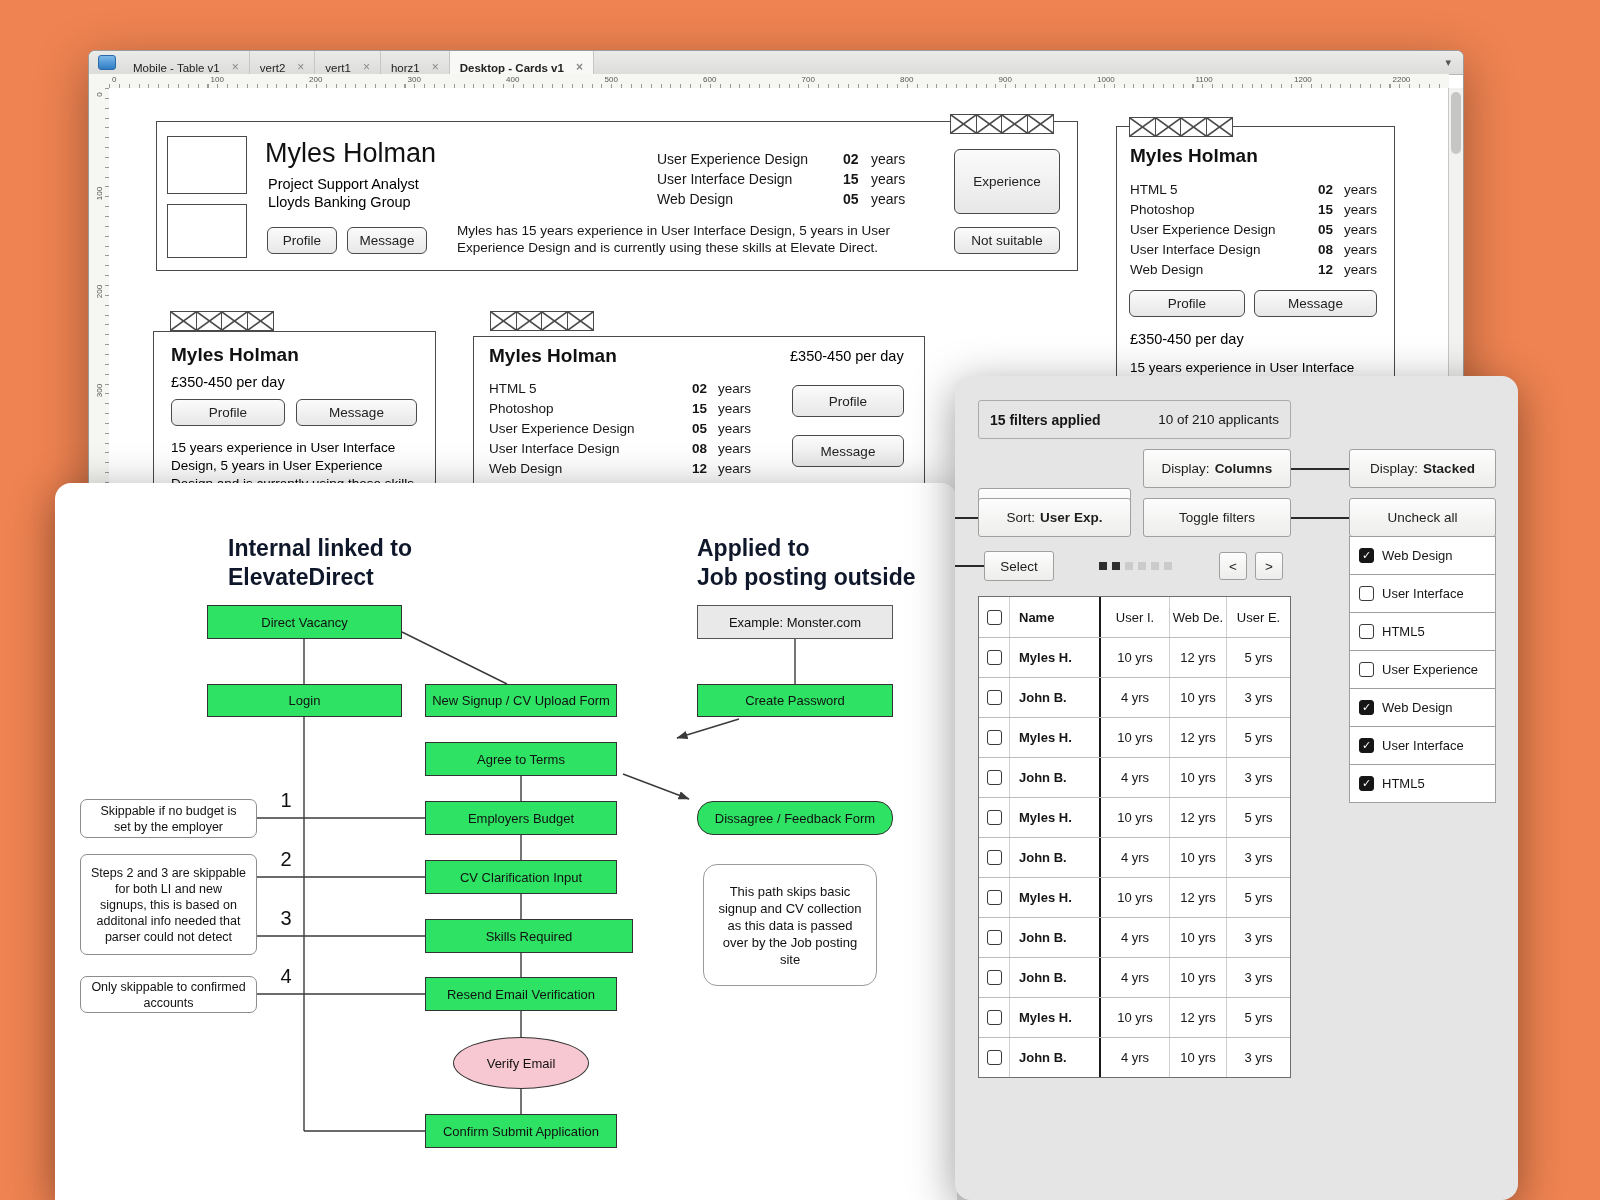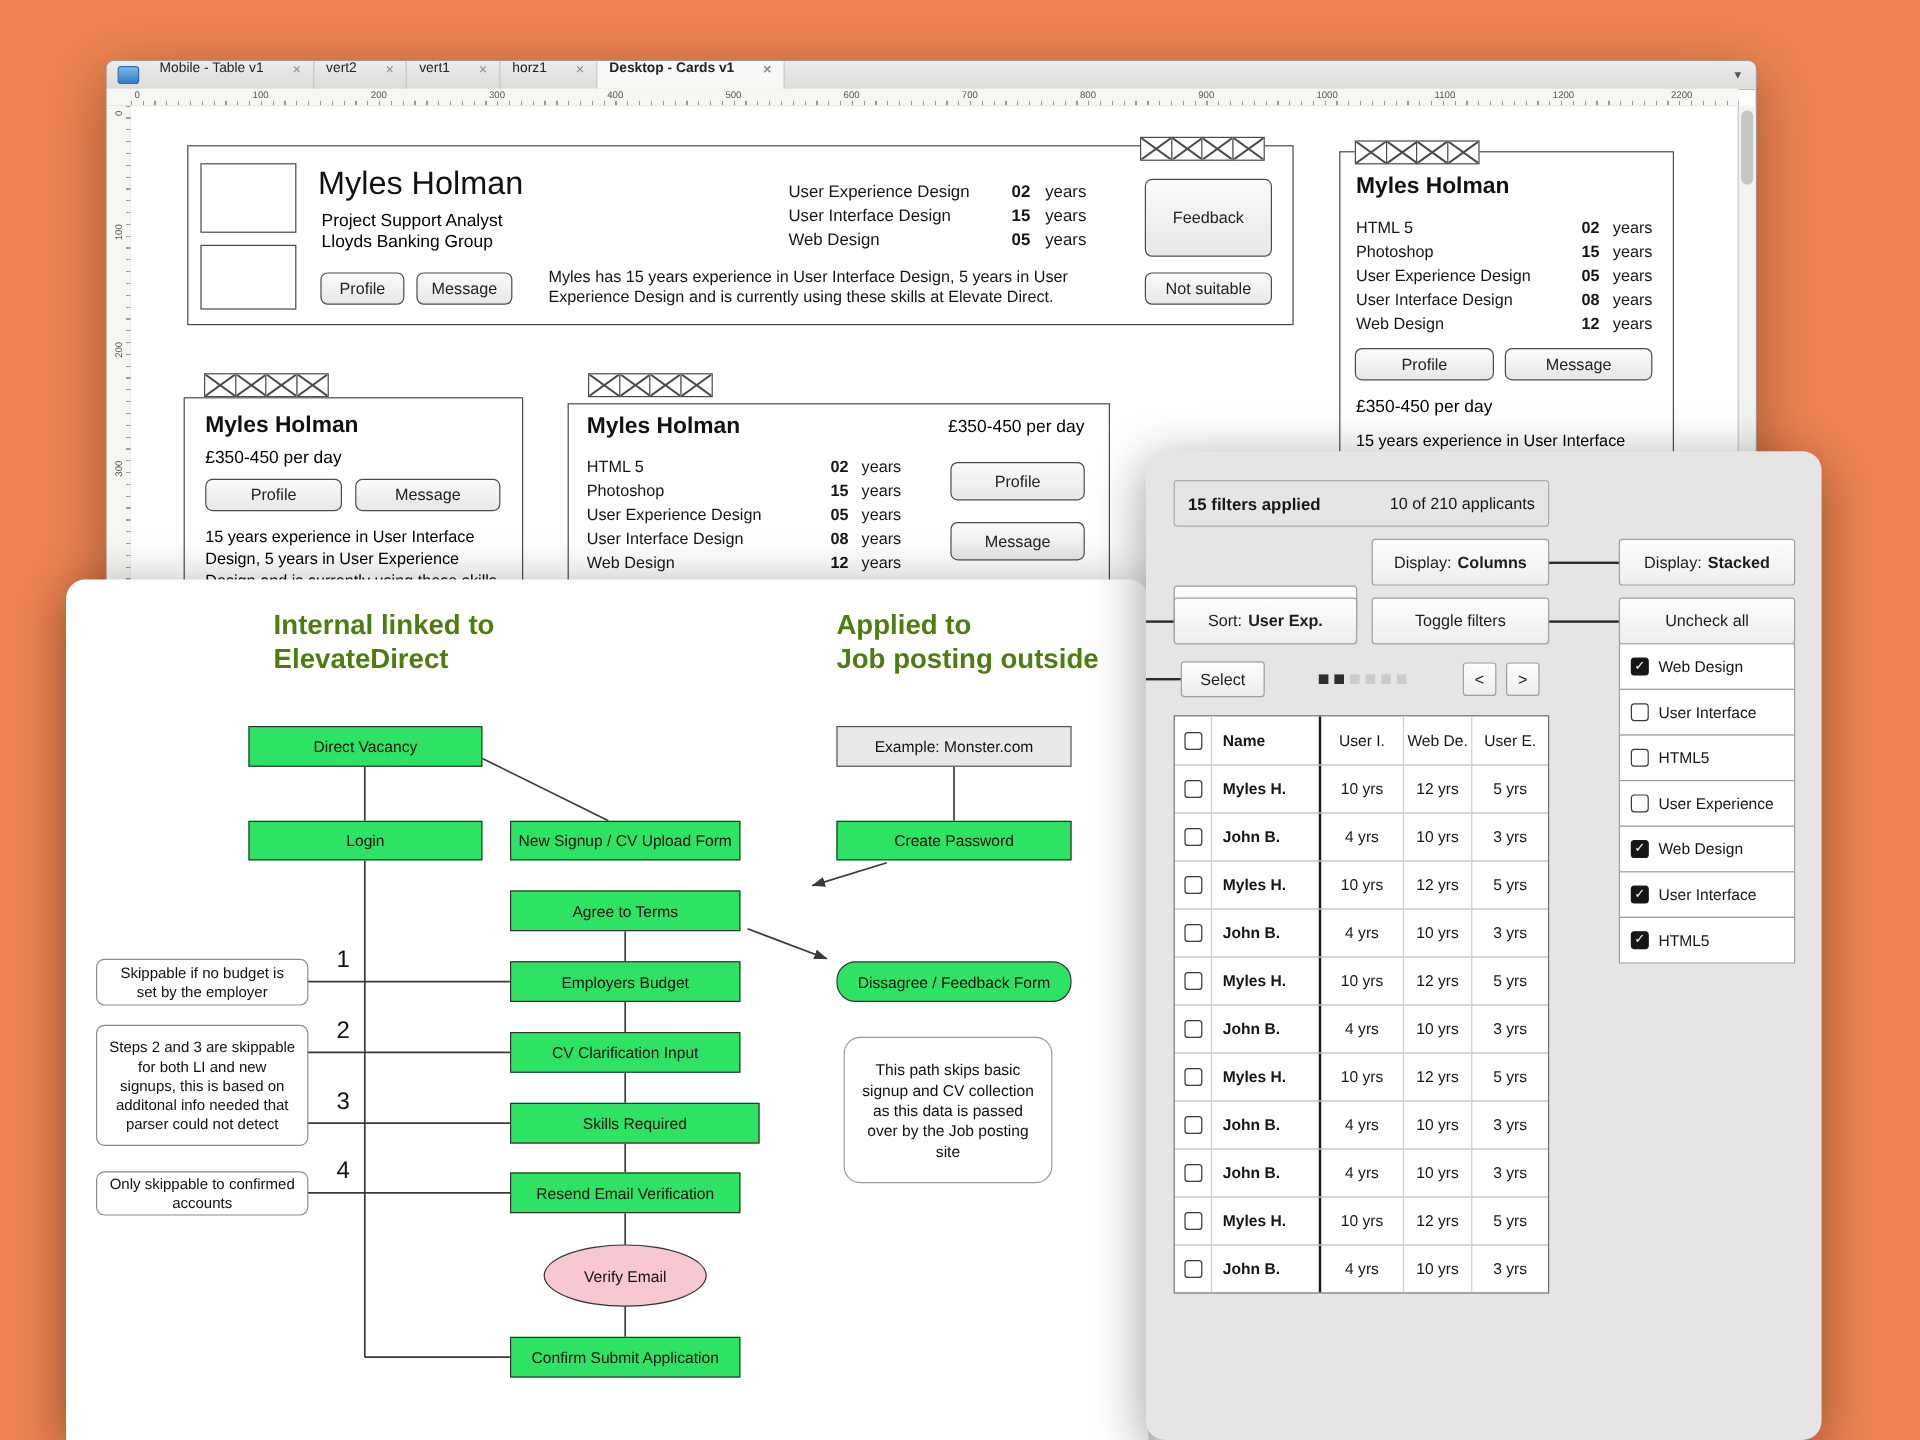--- a/index.html
+++ b/index.html
@@ -24,21 +24,21 @@
     border-bottom:1px solid #b8b8b6;border-radius:7px 7px 0 0;
     display:flex;align-items:stretch;
   }
   .app-icon{
     align-self:center;margin:0 7px 0 9px;width:16px;height:13px;flex:none;
     background:linear-gradient(#7cb9ea,#2f7cc4);
     border:1px solid #2a6aa8;border-radius:3px;
   }
   .tabs{display:flex;align-items:stretch;}
   .tab{
-    display:flex;align-items:flex-start;gap:24px;padding:0 10px;
+    display:flex;align-items:flex-end;gap:12px;padding:0 10px;
     font-size:11.5px;color:#222;border-right:1px solid #c6c6c4;
   }
   .tab.active{background:#f8f8f6;font-weight:700;}
   .tab-close{color:#8a8a8a;font-size:12px;}
   .tab-caret{margin-left:auto;margin-right:12px;align-self:center;color:#555;font-size:11px;}
 
   .ruler-corner{position:absolute;left:0;top:23px;width:20px;height:14px;background:#f6f6f3;border-right:1px solid #b5b5b3;border-bottom:1px solid #b5b5b3;}
   .ruler-h{
     position:absolute;left:20px;top:23px;right:14px;height:14px;background:#f6f6f3;
     border-bottom:1px solid #b5b5b3;overflow:hidden;
@@ -117,21 +117,21 @@
   .c4-skills .skill-row{grid-template-columns:203px 26px auto;font-size:13.5px;}
   .card-mid .profile{left:318px;top:48px;width:112px;height:32px;}
   .card-mid .message{left:318px;top:98px;width:112px;height:32px;}
 
   
   .flow-window{
     position:absolute;left:55px;top:483px;width:902px;height:717px;
     background:#fff;border-radius:16px 16px 0 0;
     box-shadow:0 10px 45px rgba(0,0,0,.4);z-index:5;
   }
-  .fw-head{position:absolute;font-size:23px;line-height:29px;color:#4d7c0f;font-weight:700;}
+  .fw-head{position:absolute;font-size:23px;line-height:29px;color:#0f172a;font-weight:700;margin-top:28px;}
   .fw-head-left{left:173px;top:23px;}
   .fw-head-right{left:642px;top:23px;}
   .fw-svg{position:absolute;left:0;top:0;}
   .fnode{
     position:absolute;display:flex;align-items:center;justify-content:center;
     text-align:center;font-size:13px;color:#111;padding:0 4px;box-sizing:border-box;
     border:1.3px solid #333;background:var(--green,#2ee363);
   }
   .fnode.gray{background:#e9e9e9;border-color:#555;}
   .fnode.ellipse{border-radius:50%;background:var(--pink,#f8c8d2);}
@@ -324,21 +324,21 @@
               <line x1="0" y1="17" x2="24" y2="0" stroke="#4a4a4a" stroke-width="1.6"></line>
             </svg>
           </span>
           <span class="xb">
             <svg viewBox="0 0 24 17" preserveAspectRatio="none">
               <line x1="0" y1="0" x2="24" y2="17" stroke="#4a4a4a" stroke-width="1.6"></line>
               <line x1="0" y1="17" x2="24" y2="0" stroke="#4a4a4a" stroke-width="1.6"></line>
             </svg>
           </span>
         </div>
-      <div class="wf-btn hero-shortlist">Feedback</div>
+      <div class="wf-btn hero-shortlist">Experience</div>
       <div class="wf-btn hero-notsuitable">Not suitable</div>
     </div>
 
     <div class="wcard card-right">
       <div class="xboxes">
           <span class="xb">
             <svg viewBox="0 0 24 17" preserveAspectRatio="none">
               <line x1="0" y1="0" x2="24" y2="17" stroke="#4a4a4a" stroke-width="1.6"></line>
               <line x1="0" y1="17" x2="24" y2="0" stroke="#4a4a4a" stroke-width="1.6"></line>
             </svg>

